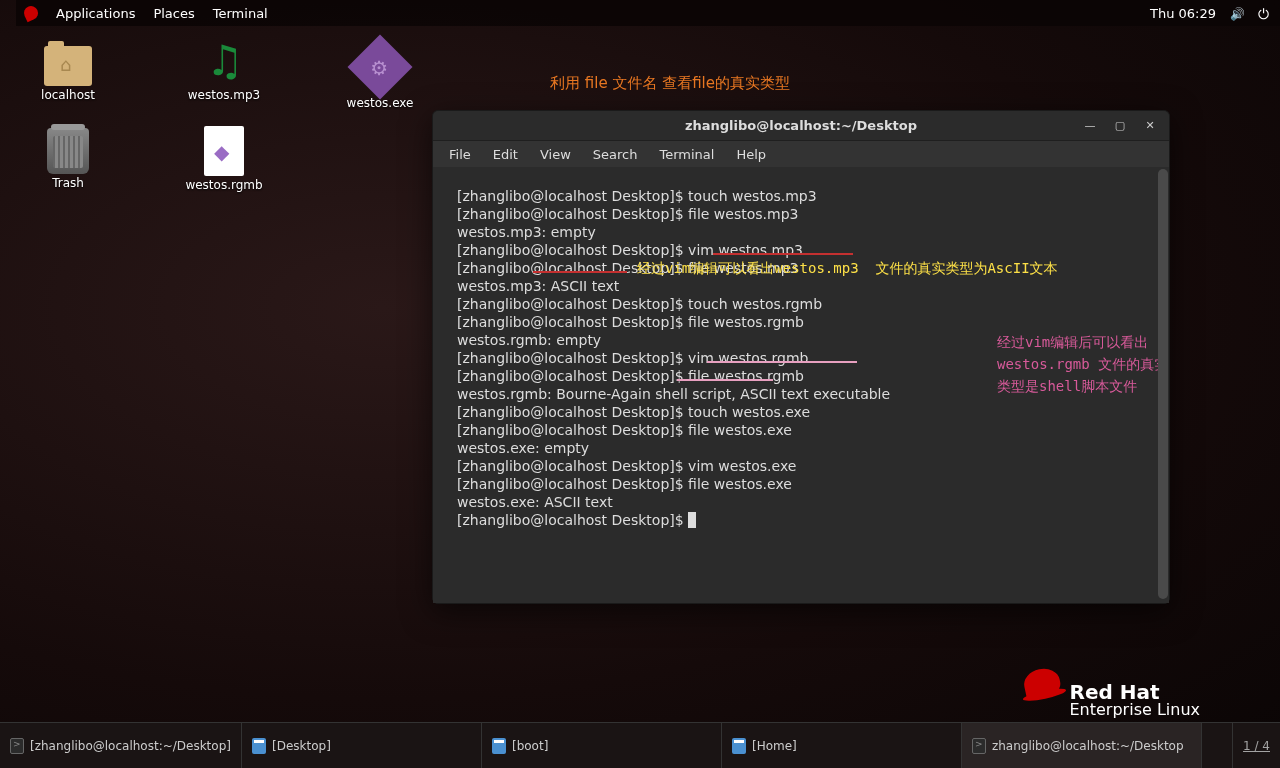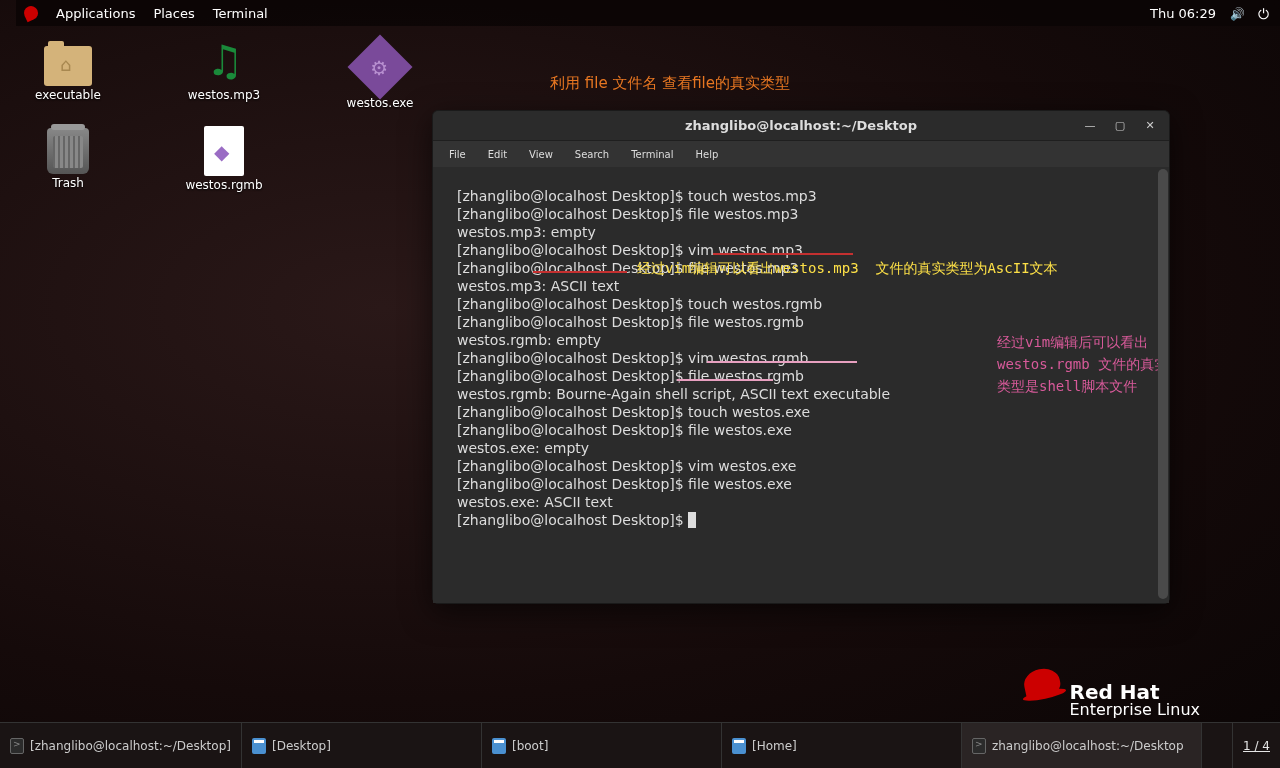--- a/index.html
+++ b/index.html
@@ -27,21 +27,21 @@
 .trash-glyph::before { content:""; position:absolute; top:-4px; left:4px; right:4px; height:6px; background:#999; border-radius:3px; }
 .trash-glyph::after { content:""; position:absolute; top:8px; left:6px; right:6px; bottom:6px; background:repeating-linear-gradient(90deg,#666,#666 2px,#888 2px,#888 5px); border-radius:2px; }
 .rgmb-glyph { width:40px; height:50px; background:#fff; border-radius:2px; position:relative; }
 .rgmb-glyph::after { content:"◆"; position:absolute; top:14px; left:10px; font-size:20px; color:#9a6cc4; }
 .annotation1 { position:absolute; top:74px; left:550px; color:#e87722; font-size:15px; font-family:"DejaVu Sans",sans-serif; }
 .term-window { position:absolute; top:110px; left:432px; width:738px; height:494px; background:#2b2b2b; border:1px solid #1a1a1a; border-radius:6px; box-shadow:0 8px 30px rgba(0,0,0,.6); display:flex; flex-direction:column; }
 .titlebar { height:30px; background:#2b2b2b; border-radius:6px 6px 0 0; display:flex; align-items:center; position:relative; border-bottom:1px solid #1f1f1f; }
 .titlebar-title { position:absolute; left:0; right:0; text-align:center; font-size:13px; font-weight:bold; color:#ddd; }
 .win-controls { position:absolute; right:6px; display:flex; gap:4px; }
 .win-btn { width:26px; height:22px; display:flex; align-items:center; justify-content:center; font-size:11px; color:#ccc; cursor:pointer; border-radius:3px; }
-.menubar { height:26px; background:#333; display:flex; align-items:center; padding:0 6px; gap:2px; font-size:10px; }
+.menubar { height:26px; background:#333; display:flex; align-items:center; padding:0 6px; gap:2px; font-size:13px; }
 .menu-item { padding:2px 10px; color:#ddd; cursor:pointer; }
 .term-body { flex:1; background:#2b2b2b; padding:2px 24px; font-family:"DejaVu Sans Mono",monospace; font-size:14px; line-height:18px; color:#ddd; position:relative; white-space:pre; overflow:hidden; }
 .scrollbar { position:absolute; right:1px; top:56px; width:10px; height:400px; background:#4a4a4a; border-radius:5px; }
 .underline-red1 { position:absolute; border-bottom:2px solid #c43030; }
 .underline-red2 { position:absolute; border-bottom:2px solid #c43030; }
 .underline-pink { position:absolute; border-bottom:2px solid #e8a0c0; }
 .anno2 { position:absolute; color:#fde047; font-size:14px; font-family:"DejaVu Sans Mono",monospace; }
 .anno3 { position:absolute; color:#d85a9a; font-size:14px; font-family:"DejaVu Sans Mono",monospace; line-height:22px; }
 .cursor-block { display:inline-block; width:8px; height:16px; background:#ddd; vertical-align:text-bottom; }
 .rh-brand { position:absolute; bottom:50px; right:80px; display:flex; align-items:center; gap:10px; }
@@ -50,21 +50,21 @@
 .rh-text { display:flex; flex-direction:column; line-height:1;margin-top:34px; }
 .rh-text-top { font-size:20px; font-weight:bold; color:#fff; }
 .rh-text-bot { font-size:16px; color:#fff; }
 .taskbar { position:absolute; bottom:0; left:0; right:0; height:46px; background:#1a1414; border-top:1px solid #333; display:flex; align-items:stretch; }
 .task-item { display:flex; align-items:center; gap:6px; padding:0 10px; border-right:1px solid #333; font-size:12px; color:#ccc; cursor:pointer; min-width:240px; }
 .task-item.active { background:#2a2424; }
 .task-icon { width:14px; height:16px; background:#4a90d0; border-radius:2px; position:relative; }
 .task-icon::after { content:""; position:absolute; top:2px; left:2px; right:2px; height:3px; background:#fff; }
 .task-icon.term { background:#2b2b2b; border:1px solid #666; }
 .task-icon.term::after { content:">"; background:none; color:#888; font-size:9px; top:0; left:2px; height:auto; }
-.task-counter { margin-left:auto; padding:5px 10px; display:flex; align-items:center; font-size:12px; color:#e5e5e5; border-left:1px solid #333;text-decoration:underline; }
+.task-counter { margin-left:auto; padding:5px 10px; display:flex; align-items:center; font-size:12px; color:#a3a3a3; border-left:1px solid #333;text-decoration:underline; }
 .plabel { color:#ddd; }
 </style>
 </head>
 <body>
 
 <div class="topbar">
   <div class="topbar-left">
     <span class="rh-logo"></span>
     <span class="topbar-item">Applications</span>
     <span class="topbar-item">Places</span>
@@ -74,21 +74,21 @@
     <span>Thu 06:29</span>
     <span class="sound-icon"></span>
     <span class="power-icon"></span>
   </div>
 </div>
 
 <div class="desktop-icons">
   <div class="icon-row">
     <div class="dicon">
       <div class="folder-glyph"></div>
-      <span class="dicon-label">executable</span>
+      <span class="dicon-label">localhost</span>
     </div>
     <div class="dicon">
       <div class="music-glyph"></div>
       <span class="dicon-label">westos.mp3</span>
     </div>
     <div class="dicon">
       <div class="exe-glyph"></div>
       <span class="dicon-label">westos.exe</span>
     </div>
   </div>

